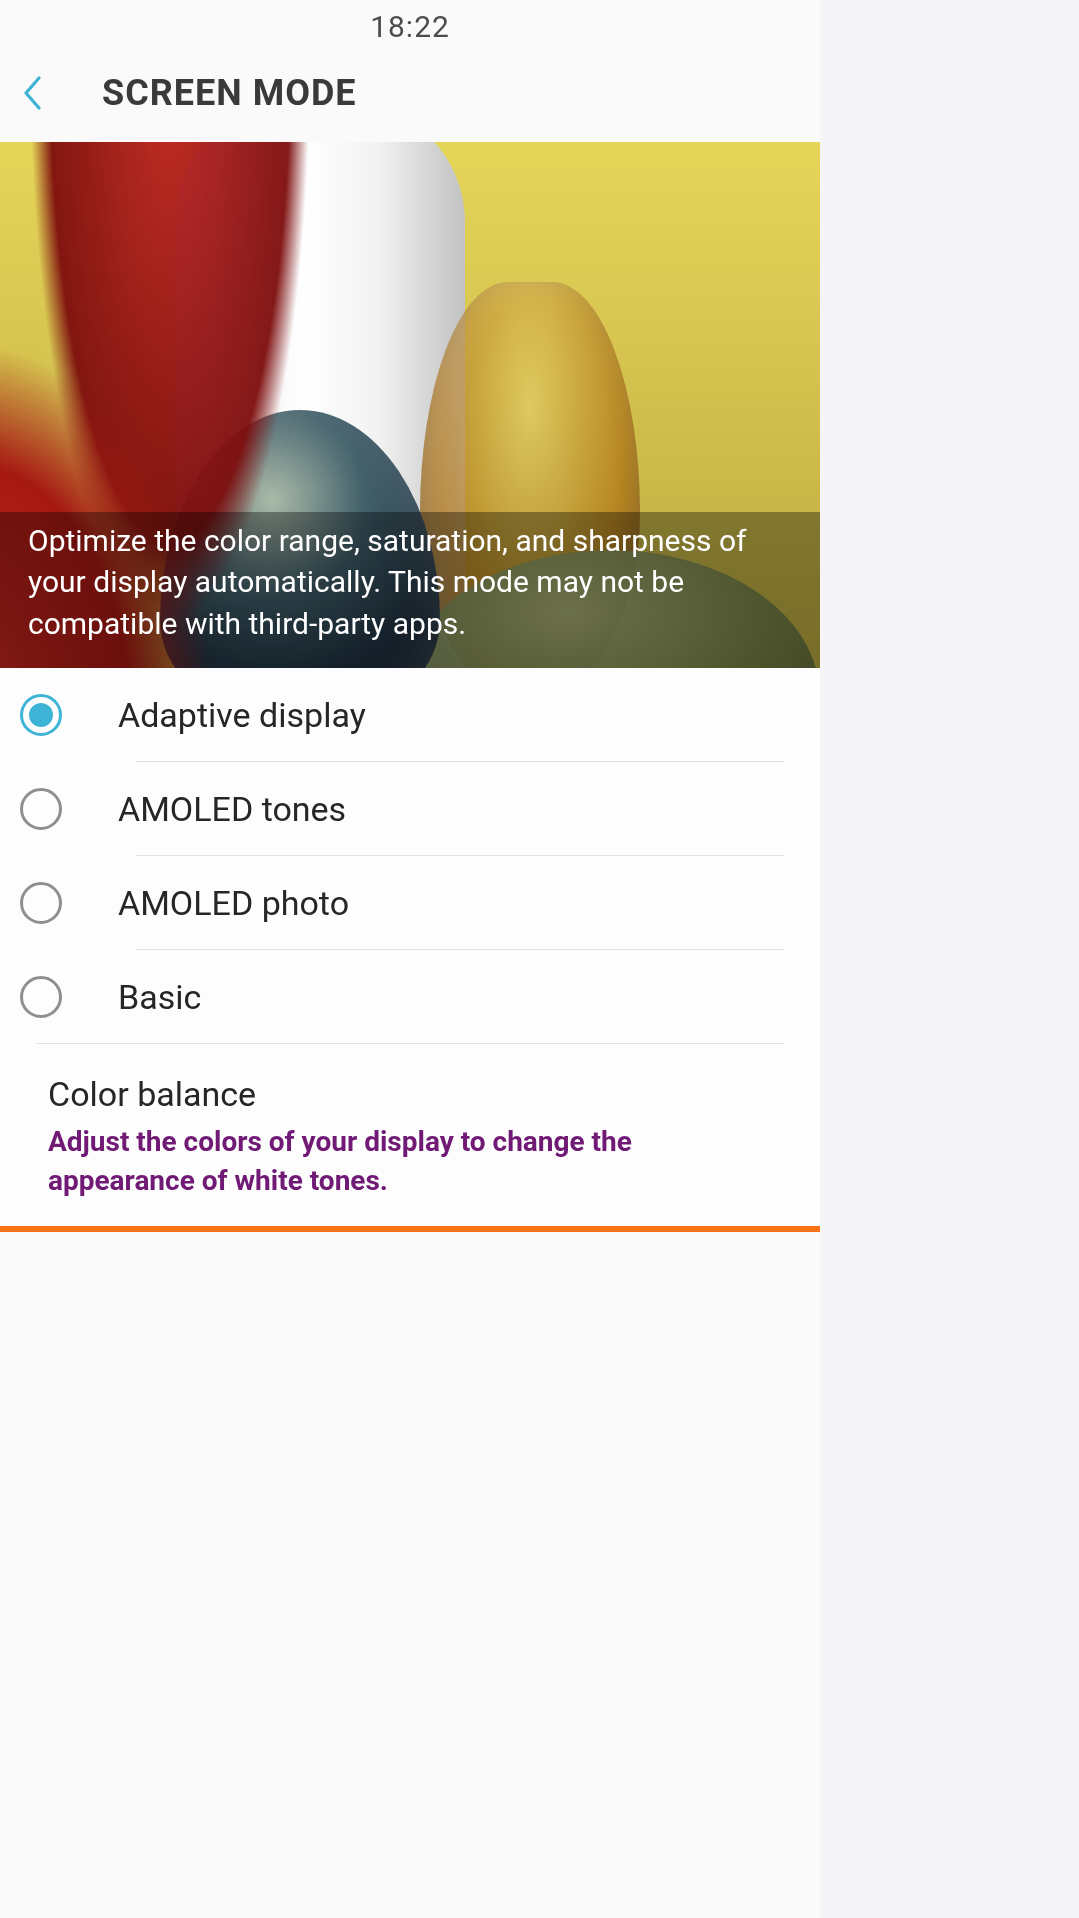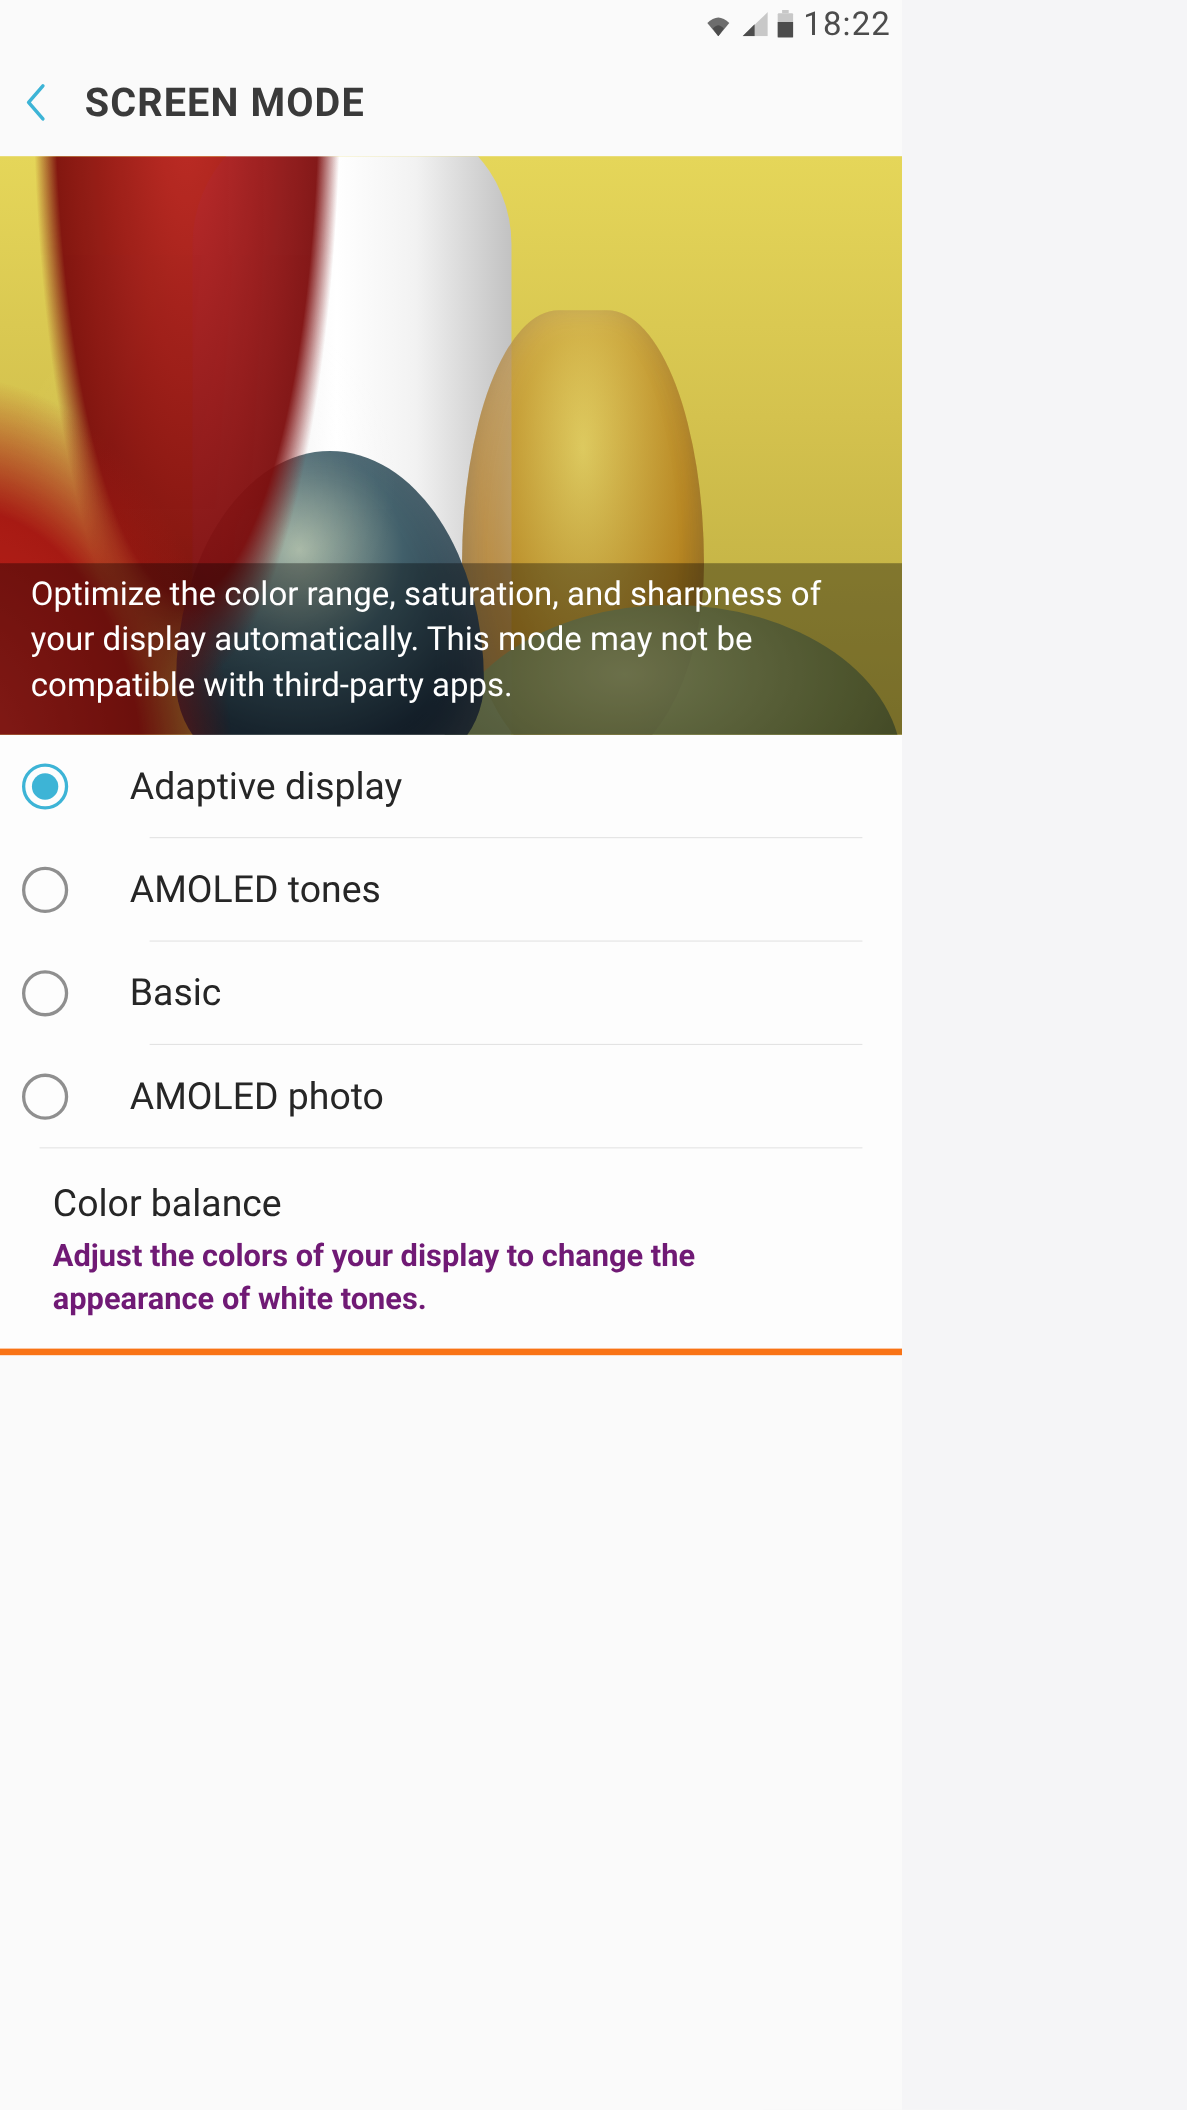--- a/index.html
+++ b/index.html
@@ -21,33 +21,34 @@
     .status-bar {
       height: 44px;
       display: flex;
       justify-content: flex-end;
       align-items: center;
       padding: 0 10px;
       gap: 8px;
       background: #fafafa;
       font-size: 28px;
       color: #4c4c4c;
+      flex-direction: column;
     }
     .status-bar .time {
       font-size: 30px;
       color: #4c4c4c;
       letter-spacing: 1px;
     }
     .header {
       height: 98px;
       display: flex;
       align-items: center;
       background: #fafafa;
       padding: 0 18px;
-      gap: 31px;
+      gap: 56px;
     }
     .back-chevron {
       width: 28px;
       height: 48px;
       display:flex;
       align-items:center;
       justify-content:center;
     }
     .back-chevron svg { display:block; }
     .header-title {
@@ -184,26 +185,26 @@
       <div class="option-label">Adaptive display</div>
       <div class="sep"></div>
     </div>
     <div class="option">
       <div class="radio"></div>
       <div class="option-label">AMOLED tones</div>
       <div class="sep"></div>
     </div>
     <div class="option">
       <div class="radio"></div>
+      <div class="option-label">AMOLED photo</div>
+      <div class="sep"></div>
+    </div>
+    <div class="option">
+      <div class="radio"></div>
       <div class="option-label">Basic</div>
-      <div class="sep"></div>
-    </div>
-    <div class="option">
-      <div class="radio"></div>
-      <div class="option-label">AMOLED photo</div>
       <div class="sep"></div>
     </div>
   </div>
 
   <div class="section">
     <div class="section-title">Color balance</div>
     <div class="section-desc">Adjust the colors of your display to change the appearance of white tones.</div>
   </div>
 </div>
 

